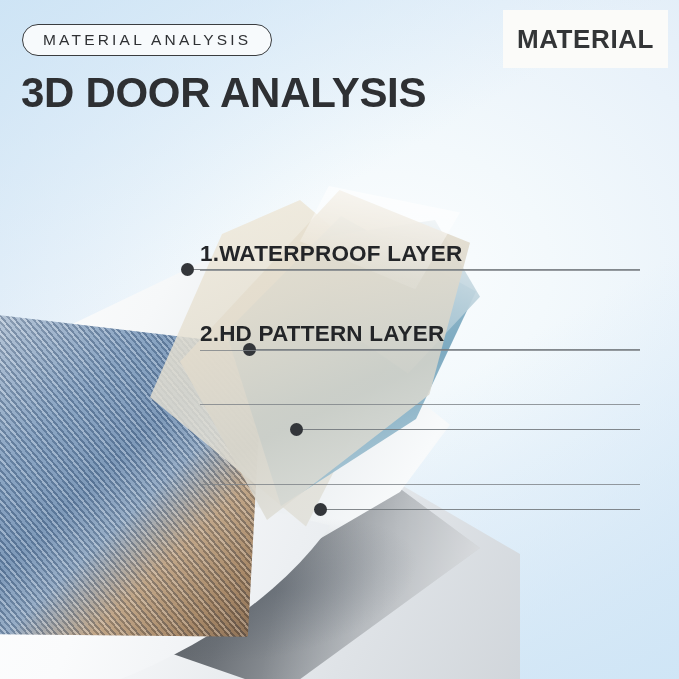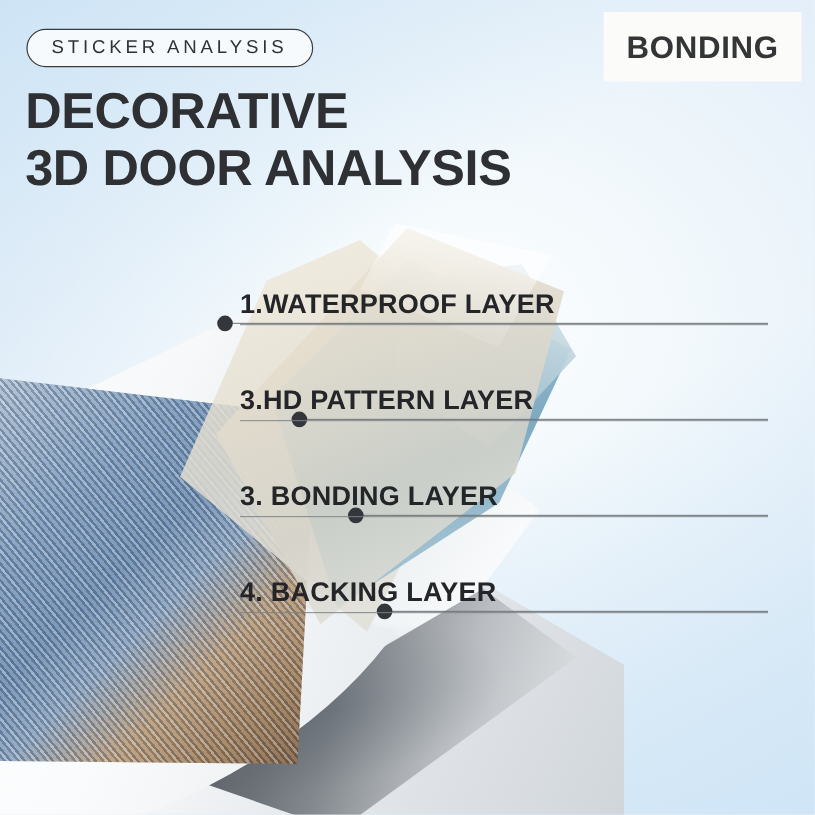--- a/index.html
+++ b/index.html
@@ -291,40 +291,37 @@
   <div class="dot" style="left:243px; top:343px;"></div>
   <div class="dot" style="left:290px; top:423px;"></div>
   <div class="dot" style="left:314px; top:503px;"></div>
 
   <div class="callout" style="top:241px; width:440px;">
     <div class="callout-text">1.WATERPROOF LAYER</div>
     <div class="callout-rule"></div>
   </div>
 
   <div class="callout" style="top:321px; width:440px;">
-    <div class="callout-text">3.HD PATTERN LAYER</div>
+    <div class="callout-text">2.HD PATTERN LAYER</div>
     <div class="callout-rule"></div>
   </div>
 
   <div class="callout" style="top:401px; width:440px;">
-    <div class="callout-text">3. BONDING LAYER</div>
     <div class="callout-rule"></div>
   </div>
 
   <div class="callout" style="top:481px; width:440px;">
-    <div class="callout-text">4. BACKING LAYER</div>
     <div class="callout-rule"></div>
   </div>
 
   <div class="badge">
-    <span class="badge-text">STICKER ANALYSIS</span>
+    <span class="badge-text">MATERIAL ANALYSIS</span>
   </div>
 
   <div class="headline">
-    <div class="headline-line">DECORATIVE</div>
     <div class="headline-line">3D DOOR ANALYSIS</div>
   </div>
 
   <div class="logo-box">
-    <span class="logo-text">BONDING</span>
+    <span class="logo-text">MATERIAL</span>
   </div>
 
 </div>
 
 </body></html>

